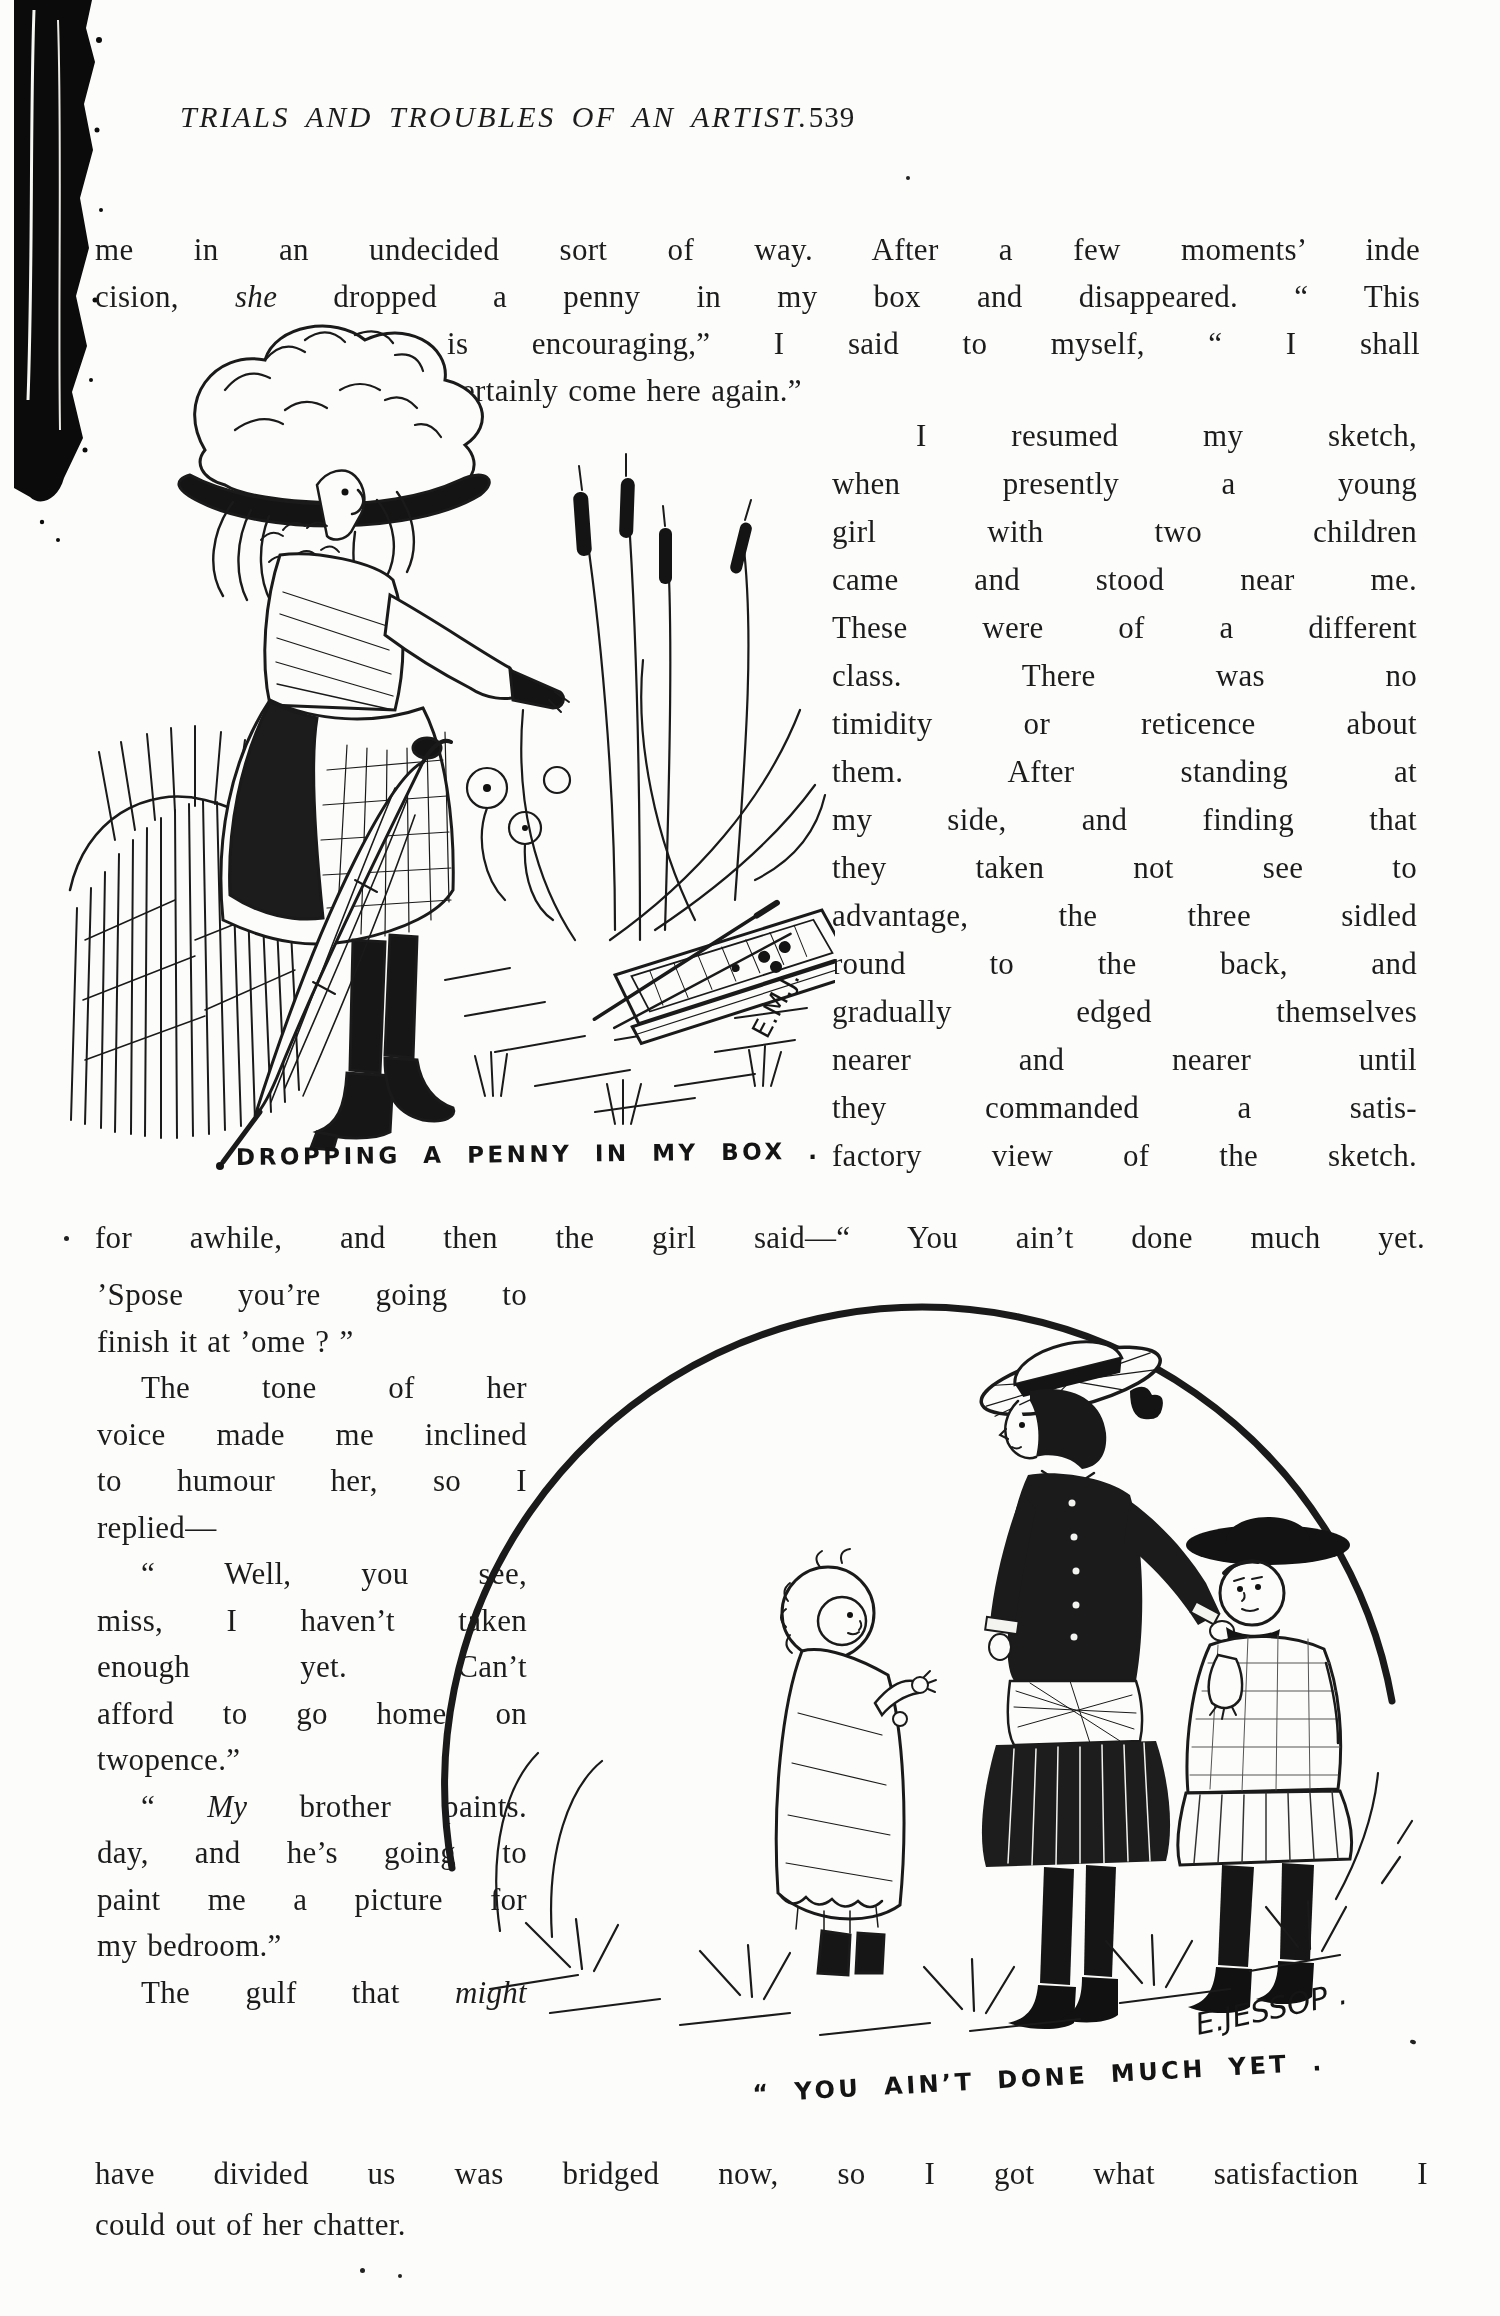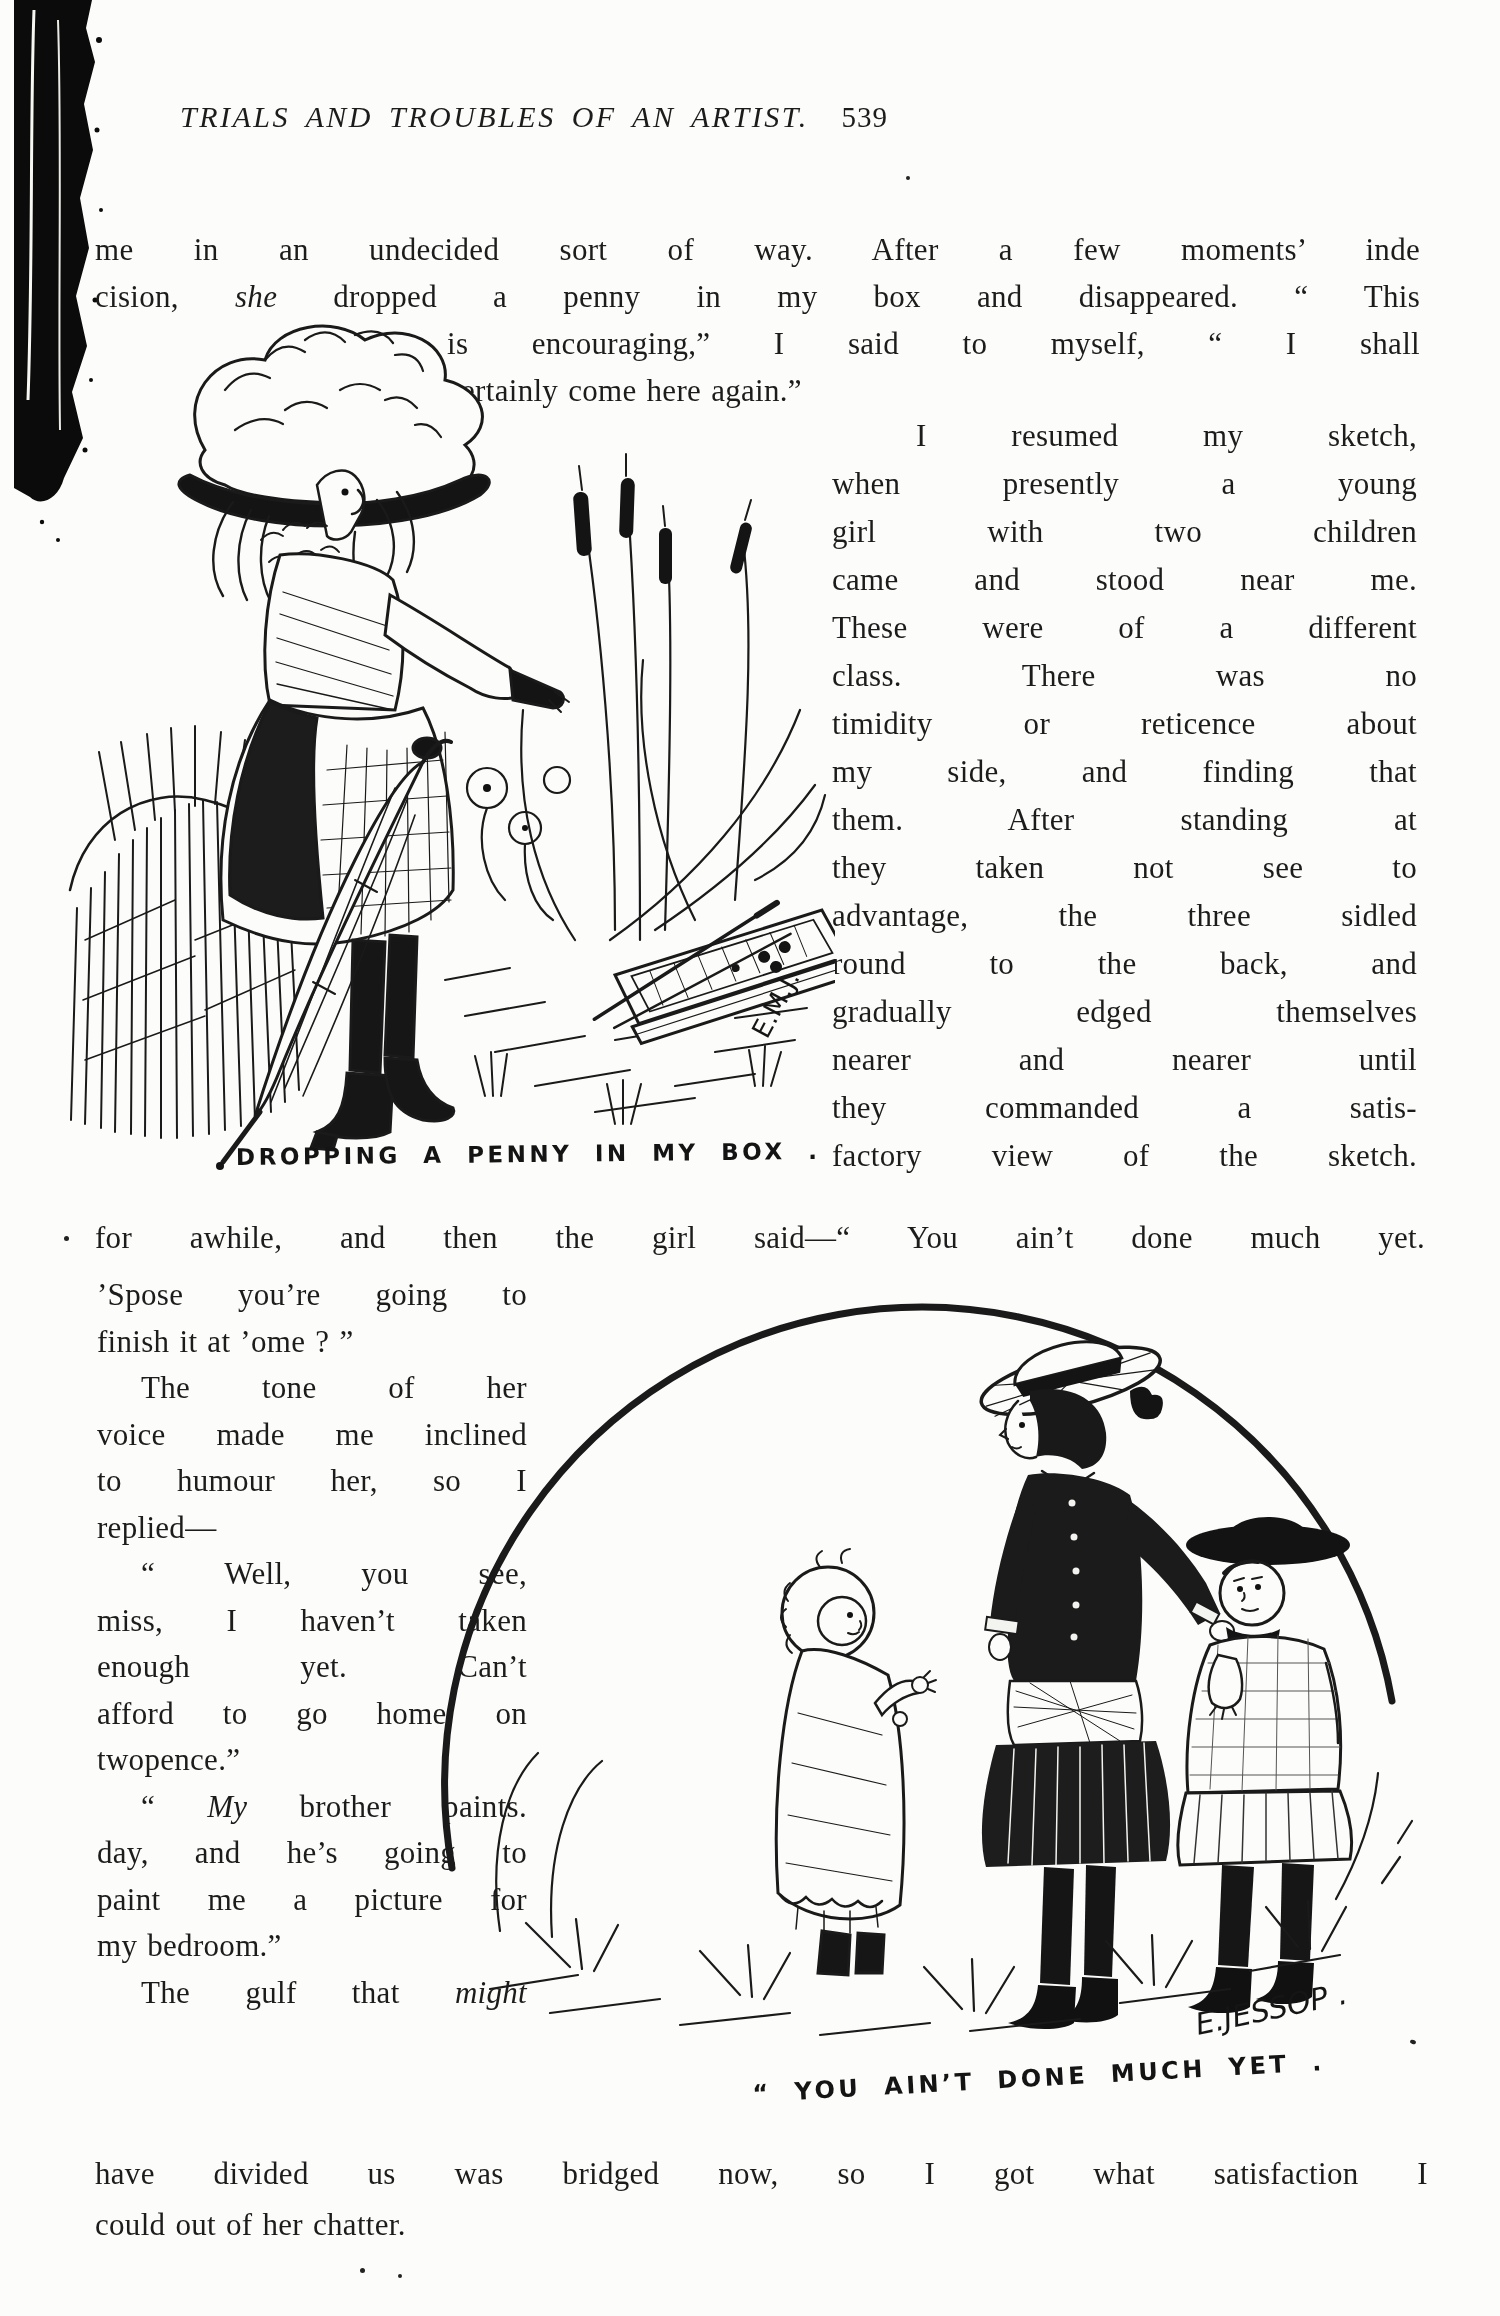--- a/index.html
+++ b/index.html
@@ -6,21 +6,21 @@
   .page{position:relative;width:1500px;height:2316px;background:#fcfcfa;overflow:hidden;
         font-family:"Liberation Serif", serif;color:#1c1c1c;}
   .tb{position:absolute;font-size:31px;line-height:47px;letter-spacing:.3px;word-spacing:2px;}
   .tl{text-align:justify;text-align-last:justify;}
   .tl.left{text-align:justify;text-align-last:left;}
   .ind44{padding-left:44px;}
   .ind64{padding-left:64px;}
   .ind84{padding-left:84px;}
   .em{font-style:italic;}
   .header{position:absolute;left:180px;top:100px;width:708px;display:flex;
-          justify-content:space-between;align-items:baseline;}
+          align-items:baseline;}
   .header .title{font-style:italic;font-size:30px;letter-spacing:2.5px;word-spacing:6px;}
   .header .pageno{font-size:29px;letter-spacing:1px;}
   .cap{position:absolute;font-family:"DejaVu Sans", sans-serif;color:#141414;
        font-size:23px;font-weight:bold;letter-spacing:3.5px;word-spacing:11px;}
   #cap1{left:236px;top:1141px;transform:rotate(-.6deg);}
   #cap2{left:752px;top:2064px;transform:rotate(-3.2deg);font-size:24px;}
   .speck{position:absolute;background:#222;border-radius:50%;}
   svg{position:absolute;}
   svg text{font-family:"DejaVu Sans", sans-serif;fill:#151515;}
 </style>
@@ -59,22 +59,22 @@
   </div>
 
   <div class="tb" id="colR" style="left:832px;top:412px;width:585px;line-height:48px;">
     <div class="tl ind84">I resumed my sketch,</div>
     <div class="tl">when presently a young</div>
     <div class="tl">girl with two children</div>
     <div class="tl">came and stood near me.</div>
     <div class="tl">These were of a different</div>
     <div class="tl">class.  There was no</div>
     <div class="tl">timidity or reticence about</div>
+    <div class="tl">them.  After standing at</div>
     <div class="tl">my side, and finding that</div>
-    <div class="tl">them.  After standing at</div>
     <div class="tl">they taken not see to</div>
     <div class="tl">advantage, the three sidled</div>
     <div class="tl">round to the back, and</div>
     <div class="tl">gradually edged themselves</div>
     <div class="tl">nearer and nearer until</div>
     <div class="tl">they commanded a satis-</div>
     <div class="tl">factory view of the sketch.</div>
   </div>
 
   <div class="tb" style="left:95px;top:1214px;width:1330px;">

